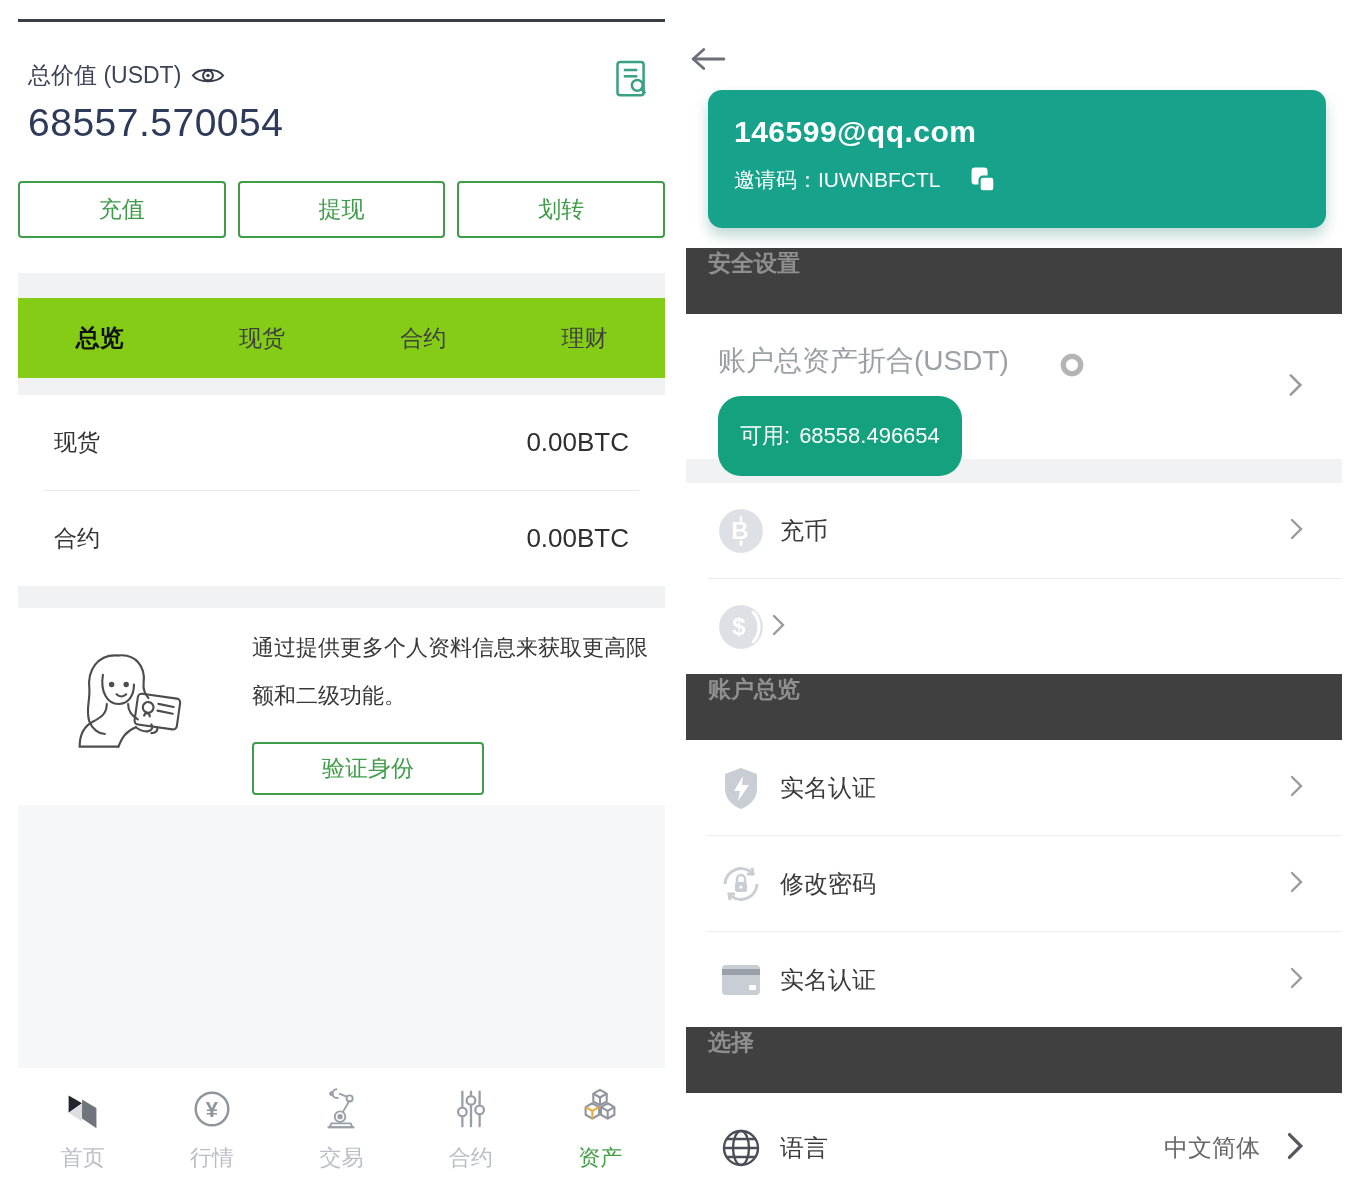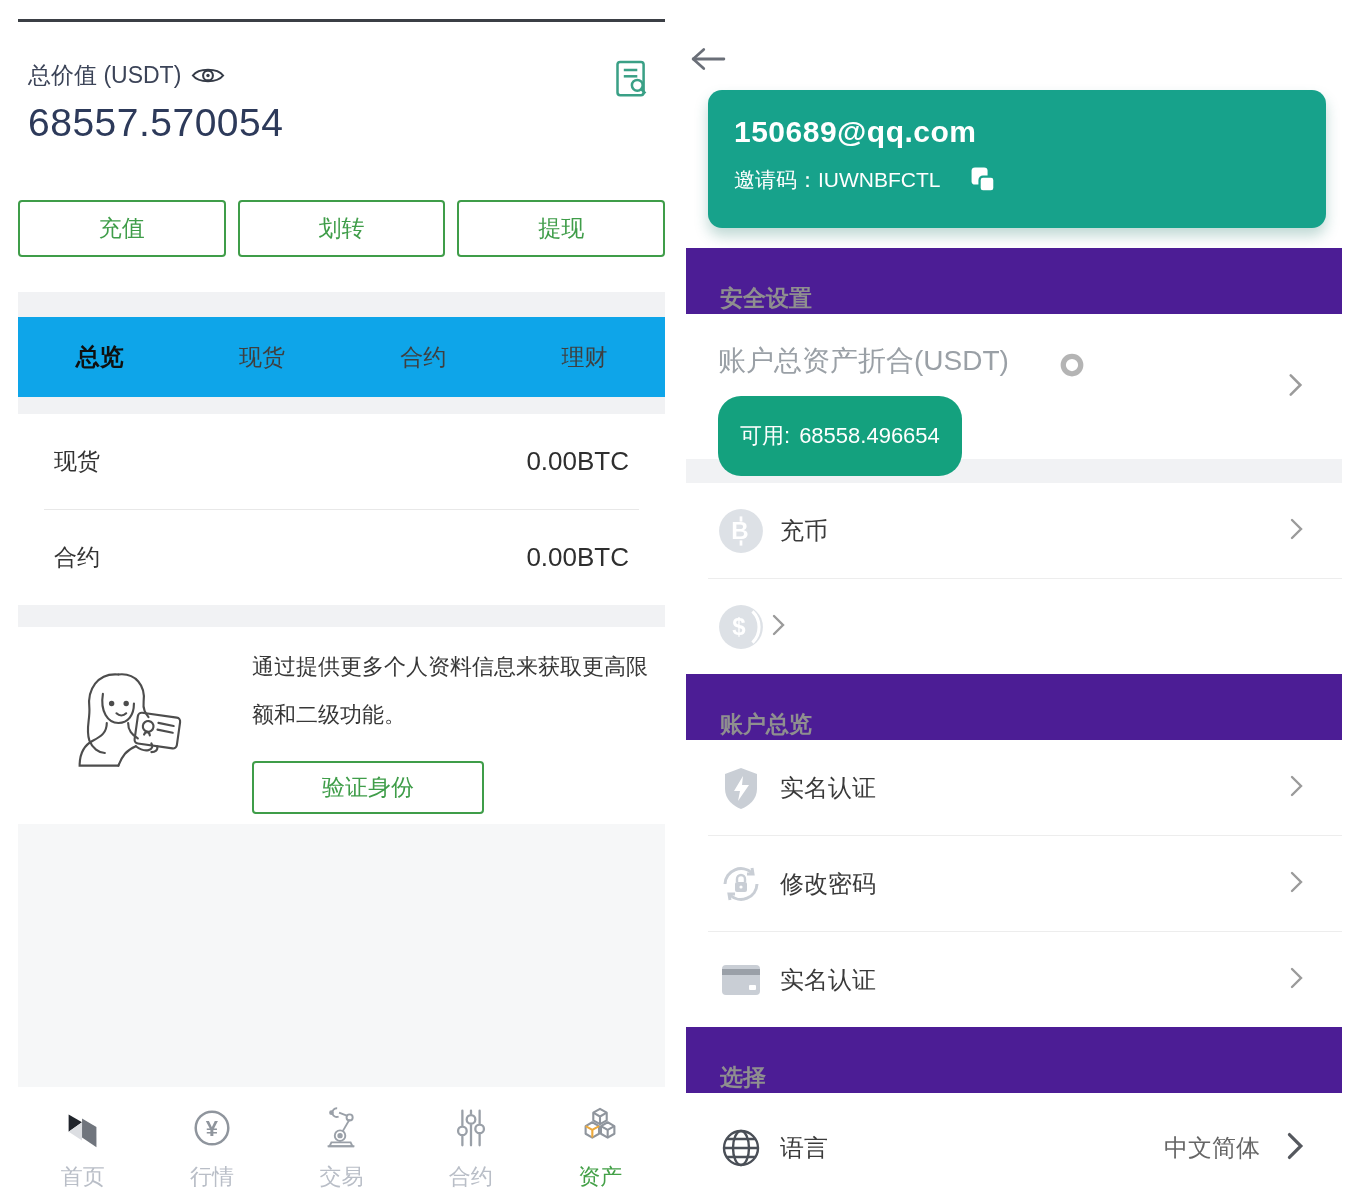--- a/index.html
+++ b/index.html
@@ -12,30 +12,30 @@
   .pl-content { margin:0 10px 0 18px; }
   .topline { margin-top:19px; height:3px; background:#3b3f45; }
 
   .lp-header { position:relative; padding:38px 8px 0 10px; }
   .lp-total-row { display:flex; align-items:center; }
   .lp-total-label { font-size:23px; color:#3c4458; }
   .lp-eye { margin-left:10px; display:inline-flex; }
   .lp-doc { position:absolute; right:16px; top:36px; }
   .lp-total-value { margin-top:10px; font-size:39px; color:#2d3a5a; letter-spacing:0.5px; }
 
-  .lp-actions { display:flex; gap:12px; margin-top:55px; }
+  .lp-actions { display:flex; gap:12px; margin-top:36px; }
   .lp-btn { flex:1; height:57px; background:#fff; border:2px solid #3f9d49; border-radius:4px;
             color:#3f9d49; font-size:23px; display:flex; align-items:center; justify-content:center; cursor:pointer; }
 
   .band { background:#f1f2f4; }
   .b25 { height:25px; margin-top:35px; }
   .b17 { height:17px; }
   .b22 { height:22px; }
 
-  .lp-tabs { height:80px; display:flex; align-items:center; justify-content:space-around; background:#0ea5e9; }
+  .lp-tabs { height:80px; display:flex; align-items:center; justify-content:space-around; background:#84cc16; }
   .lp-tab { font-size:23px; color:#3f3f3f; cursor:pointer; }
   .lp-tab.active { font-size:24px; color:#0f0f0f; font-weight:bold; }
 
   .row-asset { height:95px; display:flex; align-items:center; justify-content:space-between; padding:0 36px; background:#fff; }
   .row-asset .a-label { font-size:23px; color:#333; }
   .row-asset .a-value { font-size:26px; color:#2e2e2e; }
   .divider { height:1px; background:#e8e8e8; margin:0 26px; }
 
   .kyc { height:197px; display:flex; padding-left:50px; background:#fff; }
   .kyc-illust { width:132px; margin-top:34px; flex:none; }
@@ -54,21 +54,21 @@
   
   .panel-right { position:absolute; left:686px; top:0; width:656px; height:1200px; background:#fff; }
   .back { margin:46px 0 0 4px; display:inline-flex; cursor:pointer; }
 
   .r-card { margin:14px 0 0 22px; width:618px; height:138px; border-radius:14px; background:#17a28b;
             box-shadow:0 8px 14px rgba(30,120,105,0.28); color:#fff; padding:25px 0 0 26px; }
   .r-card-email { font-size:30px; font-weight:600; letter-spacing:0.5px; }
   .r-card-invite { margin-top:15px; display:flex; align-items:center; font-size:21px; }
   .copy-icon { margin-left:26px; cursor:pointer; display:inline-flex; }
 
-  .sec-band { height:66px; background:#4c1d95; display:flex; align-items:flex-end; padding-left:34px;
+  .sec-band { height:66px; background:#404040; display:flex; align-items:flex-start; padding-left:22px;
               font-size:23px; font-weight:bold; color:#8f8f8f; }
   .mt20 { margin-top:20px; }
   .gap-band { height:24px; background:#f1f2f4; }
 
   .rar { height:145px; position:relative; background:#fff; padding:28px 0 0 32px; }
   .rar-label { font-size:28px; color:#9aa0a6; display:flex; align-items:flex-end; }
   .rar-toggle { margin-left:48px; display:inline-flex; cursor:pointer; }
   .pill { display:inline-flex; margin-top:16px; background:#14a17e; color:#fff; border-radius:23px;
           font-size:22px; padding:25px 22px; align-items:center; gap:9px; }
   .rar-chev { position:absolute; right:34px; top:56px; }
@@ -109,22 +109,22 @@
                 <circle cx="27" cy="30" r="6" fill="#fff"></circle>
                 <line x1="31" y1="34" x2="36" y2="39"></line>
               </g>
             </svg>
         </div>
         <div class="lp-total-value">68557.570054</div>
       </div>
 
       <div class="lp-actions">
         <div class="lp-btn">充值</div>
+        <div class="lp-btn">提现</div>
         <div class="lp-btn">划转</div>
-        <div class="lp-btn">提现</div>
       </div>
 
       <div class="band b25"></div>
 
       <div class="lp-tabs">
         <span class="lp-tab active">总览</span>
         <span class="lp-tab">现货</span>
         <span class="lp-tab">合约</span>
         <span class="lp-tab">理财</span>
       </div>
@@ -255,21 +255,21 @@
     <span class="back">
       <svg width="36" height="26" viewBox="0 0 34 24">
           <g fill="none" stroke="#6a6f78" stroke-width="2.6" stroke-linecap="round" stroke-linejoin="round">
             <path d="M13 3 L3 12 L13 21"></path>
             <path d="M3 12 H32"></path>
           </g>
         </svg>
     </span>
 
     <div class="r-card">
-      <div class="r-card-email">150689@qq.com</div>
+      <div class="r-card-email">146599@qq.com</div>
       <div class="r-card-invite">
         <span>邀请码：</span>
         <span>IUWNBFCTL</span>
         <span class="copy-icon">
           <svg width="32" height="32" viewBox="0 0 28 28">
               <rect x="4" y="3" width="14" height="15" rx="3" fill="#fff"></rect>
               <rect x="11" y="11" width="13" height="13" rx="3" fill="#fff" stroke="#17a28b" stroke-width="2"></rect>
             </svg>
         </span>
       </div>

